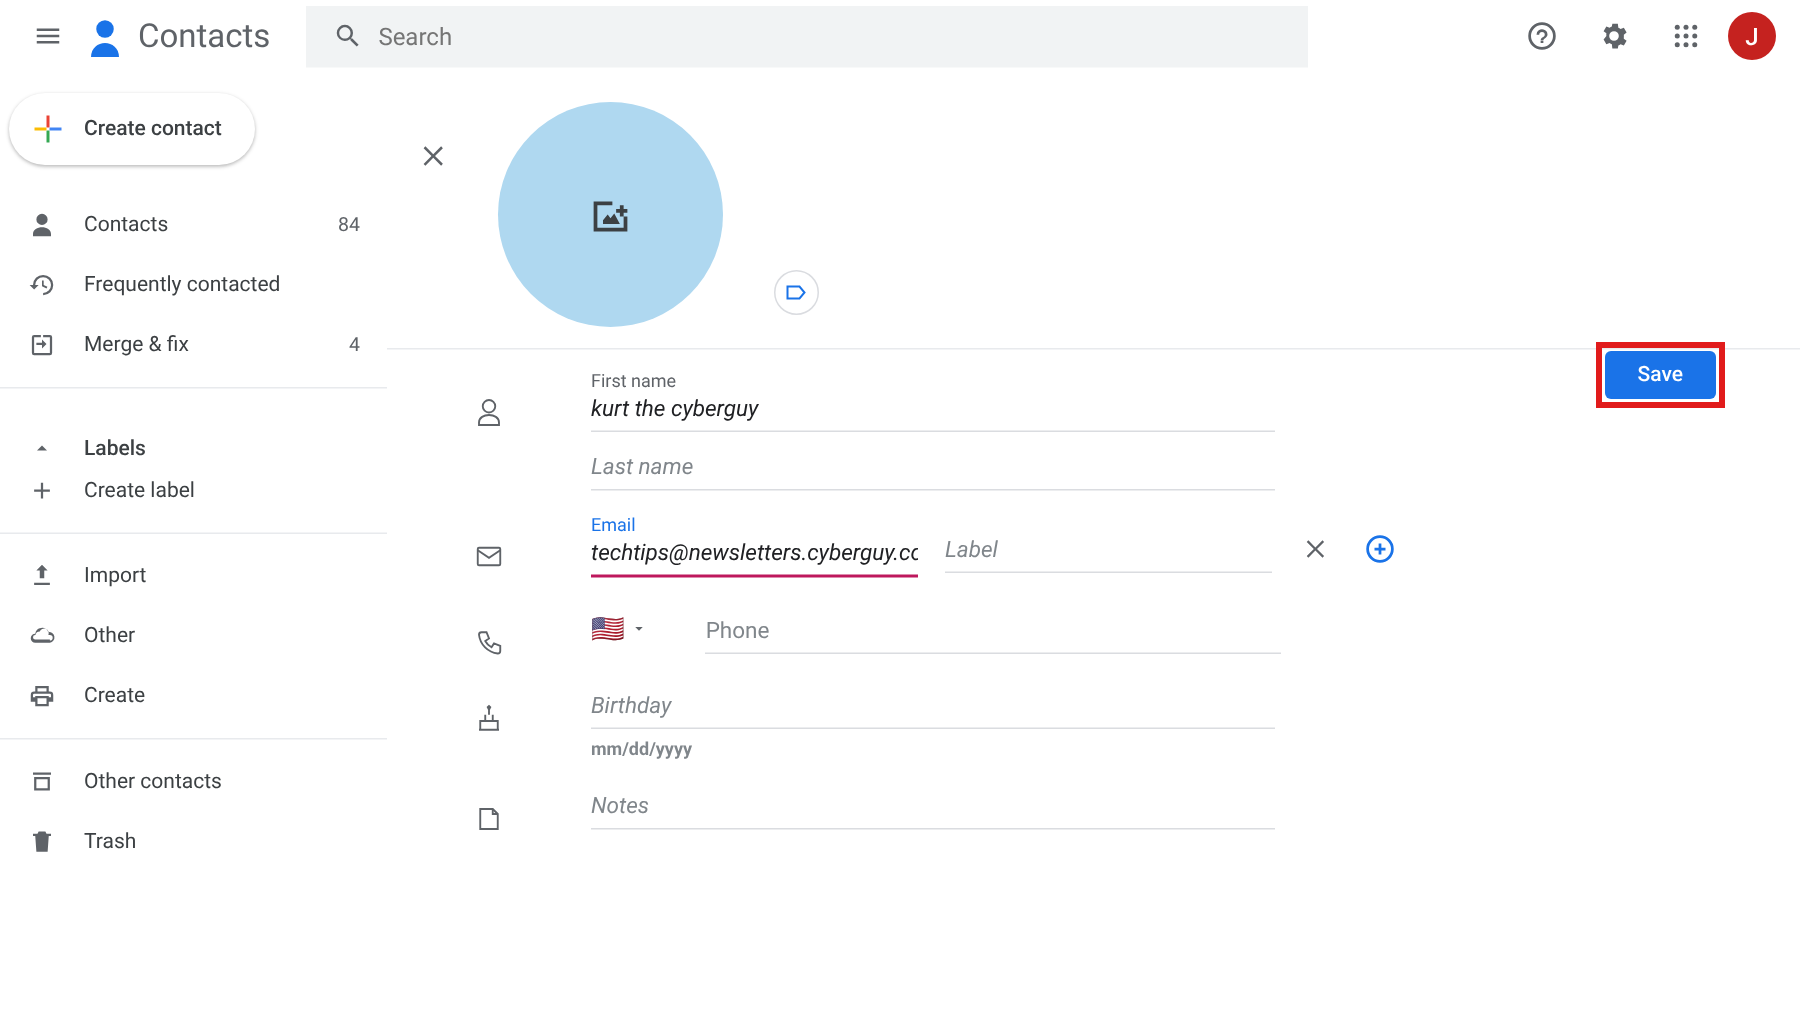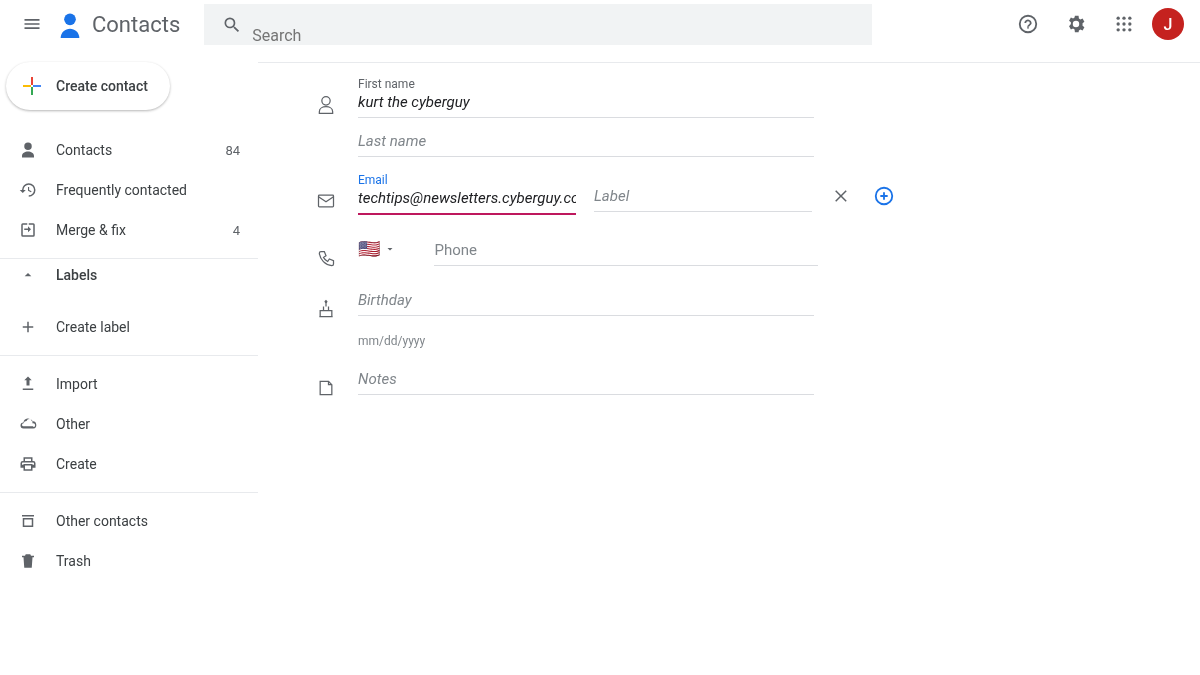--- a/index.html
+++ b/index.html
@@ -4,67 +4,67 @@
 <style>
   * { box-sizing: border-box; margin: 0; padding: 0; font-family: 'Google Sans', Roboto, Arial, sans-serif; }
   body { width: 1200px; height: 675px; overflow: hidden; background: #fff; color: #202124; }
   
   
   .header { height: 48px; display: flex; align-items: center; padding: 0 8px; }
   .menu-btn { width: 48px; height: 48px; display: flex; align-items: center; justify-content: center; border-radius: 50%; cursor: pointer; }
   .logo-area { display: flex; align-items: center; gap: 8px; margin-left: 0; }
   .logo-icon { width: 28px; height: 30px; }
   .logo-text { font-size: 22px; color: #5f6368; font-weight: 400; }
-  .search-bar { flex: 0 0 668px; height: 41px; background: #f1f3f4; border-radius: 0; display: flex; align-items: flex-end; padding: 0 8px; margin-left: 24px; }
+  .search-bar { flex: 0 0 668px; height: 41px; background: #f1f3f4; border-radius: 0; display: flex; align-items: center; padding: 0 8px; margin-left: 24px; }
   .search-icon-wrap { width: 40px; height: 40px; display:flex; align-items:center; justify-content:center; }
   .search-input { flex: 1; border: none; background: transparent; font-size: 16px; color: #5f6368; outline: none; }
   .header-right { margin-left: auto; display: flex; align-items: center; gap: 8px; padding-right: 8px; }
   .icon-btn { width: 40px; height: 40px; display:flex; align-items:center; justify-content:center; border-radius:50%; cursor:pointer; }
   .avatar { width: 32px; height: 32px; border-radius: 50%; background: #c5221f; color: #fff; display:flex; align-items:center; justify-content:center; font-size:16px; font-weight:500; }
   
   
   .layout { display: flex; height: calc(675px - 48px); }
   .sidebar { width: 258px; padding-top: 14px; }
   .create-btn { margin-left: 6px; height: 48px; padding: 0 22px 0 14px; border-radius: 24px; background: #fff; box-shadow: 0 1px 3px rgba(0,0,0,0.2), 0 1px 2px rgba(0,0,0,0.1); display: inline-flex; align-items: center; gap: 12px; cursor: pointer; }
   .create-plus { width: 24px; height: 24px; }
   .create-label { font-size: 14px; color: #3c4043; font-weight: 500; }
   .nav-list { margin-top: 20px; }
   .nav-item { height: 40px; display:flex; align-items:center; padding: 0 18px; border-radius: 0 20px 20px 0; cursor:pointer; color:#3c4043; }
   .nav-item .icon { width: 20px; margin-right: 18px; display:flex; align-items:center; justify-content:center; }
   .nav-item .label { font-size: 14px; flex: 1; }
   .nav-item .count { font-size: 13px; color: #5f6368; }
   .divider { height: 1px; background: #e8eaed; margin: 8px 0; }
-  .labels-header { height: 40px; display:flex; align-items:flex-start; padding:0 18px; color:#3c4043; }
+  .labels-header { height: 40px; display:flex; align-items:flex-end; padding:0 18px; color:#3c4043; }
   .labels-header .chevron { width:20px; margin-right:18px; display:flex; align-items:center; justify-content:center; }
   .labels-header .label { font-size:14px; font-weight:500; }
   
   
   .main { flex: 1; overflow-y: auto; padding: 0 0 40px 0; position: relative; }
   .top-row { display:flex; padding: 20px 0 0 12px; position:relative; }
   .close-btn { width:40px; height:40px; display:flex; align-items:center; justify-content:center; border-radius:50%; cursor:pointer; margin-top: 16px; }
   .photo-circle { width: 150px; height: 150px; border-radius: 50%; background: #afd8f0; display:flex; align-items:center; justify-content:center; margin-left: 22px; cursor:pointer; }
   .tag-circle { width: 30px; height: 30px; border-radius: 50%; border: 1px solid #dadce0; display:flex; align-items:center; justify-content:center; margin-left: 34px; margin-top: 112px; cursor:pointer; }
   .save-wrap { position:absolute; right: 50px; top: 180px; }
   .save-highlight { border: 4px solid #e11b1b; padding: 2px; }
   .save-btn { background: #1a73e8; color: #fff; border: none; border-radius: 4px; padding: 8px 22px; font-size: 14px; font-weight: 500; cursor:pointer; }
   .hr-line { height:1px; background:#e8eaed; margin: 14px 0 0 0; }
   
   .form { padding: 14px 0 0 56px; }
-  .field-row { display:flex; align-items: flex-start; margin-bottom: 12px; }
+  .field-row { display:flex; align-items: flex-start; margin-bottom: 12px; gap: 36px; }
   .field-icon { width: 24px; margin-right: 20px; margin-top: 18px; color:#5f6368; display:flex; align-items:center; justify-content:center; }
   .field-group { display:flex; flex-direction:column; }
   .text-field { position:relative; width: 456px; padding-top: 14px; border-bottom:1px solid #dadce0; margin-bottom: 4px; }
   .text-field.short { width: 218px; }
   .text-field.active { border-bottom: 2px solid #be185d; }
   .text-field .tf-label { position:absolute; top:0; left:0; font-size:12px; color:#5f6368; }
   .text-field.active .tf-label { color:#1a73e8; }
   .text-field input { width:100%; border:none; outline:none; font-size:15px; padding: 2px 0 6px 0; color:#202124; background:transparent;font-style:italic; }
   .text-field input::placeholder { color:#80868b; }
   .text-field.nolabel { padding-top: 8px; }
-  .hint { font-size:12px; color:#80868b; margin-top:14px; }
+  .hint { font-size:12px; color:#80868b; margin-top:2px;font-weight:bold; }
   
   .email-row-inner { display:flex; align-items:center; gap: 18px; }
   .clear-icon, .add-icon { width:24px; height:24px; display:flex; align-items:center; justify-content:center; cursor:pointer; }
   .add-icon { color:#1a73e8; }
   
   .phone-row-inner { display:flex; align-items:center; }
   .country-sel { display:flex; align-items:center; gap:4px; margin-right: 14px; cursor:pointer; }
   .flag { font-size: 18px; }
   .phone-field { width: 384px; border-bottom:1px solid #dadce0; padding-top:8px;margin-left:24px; }
   .phone-field input { width:100%; border:none; outline:none; font-size:15px; padding:2px 0 6px 0; background:transparent; }
@@ -220,20 +220,42 @@
             <svg width="18" height="18" viewBox="0 0 24 24" fill="#5f6368">
               <path d="M6 7h12l-1 14H7L6 7zm3-4h6l1 2h4v2H4V5h4l1-2z"></path>
             </svg>
           </span>
         <span class="label">Trash</span>
       </div>
     </div>
   </div>
 
   <div class="main">
+    <div class="top-row">
+      <div class="close-btn">
+        <svg width="20" height="20" viewBox="0 0 24 24" fill="#5f6368">
+            <path d="M18.3 5.71L12 12l6.3 6.29-1.41 1.42L10.59 13.4 4.3 19.71 2.88 18.3 9.17 12 2.88 5.71 4.3 4.29l6.29 6.3 6.3-6.3z"></path>
+          </svg>
+      </div>
+      <div class="photo-circle">
+        <svg width="30" height="30" viewBox="0 0 24 24" fill="#3c4043">
+            <path d="M19 7v2h2v2h-2v2h-2v-2h-2V9h2V7h2zM3 5h10v2H5v12h14v-6h2v8H3V5zm5 10l2.5-3 1.5 2 2-2.5L17 17H8z"></path>
+          </svg>
+      </div>
+      <div class="tag-circle">
+        <svg width="16" height="16" viewBox="0 0 24 24" fill="none" stroke="#1a73e8" stroke-width="2">
+            <path d="M3 6h12l5 6-5 6H3V6z"></path>
+          </svg>
+      </div>
+      <div class="save-wrap">
+        <div class="save-highlight">
+          <button class="save-btn">Save</button>
+        </div>
+      </div>
+    </div>
     <div class="hr-line"></div>
 
     <div class="form">
 
       <div class="field-row">
         <div class="field-icon">
             <svg width="20" height="20" viewBox="0 0 24 24" fill="#5f6368">
               <path d="M12 12a5 5 0 100-10 5 5 0 000 10zm0 2c-4 0-8 2-8 6v2h16v-2c0-4-4-6-8-6z" fill="none" stroke="#5f6368" stroke-width="1.5"></path>
             </svg>
           </div>

